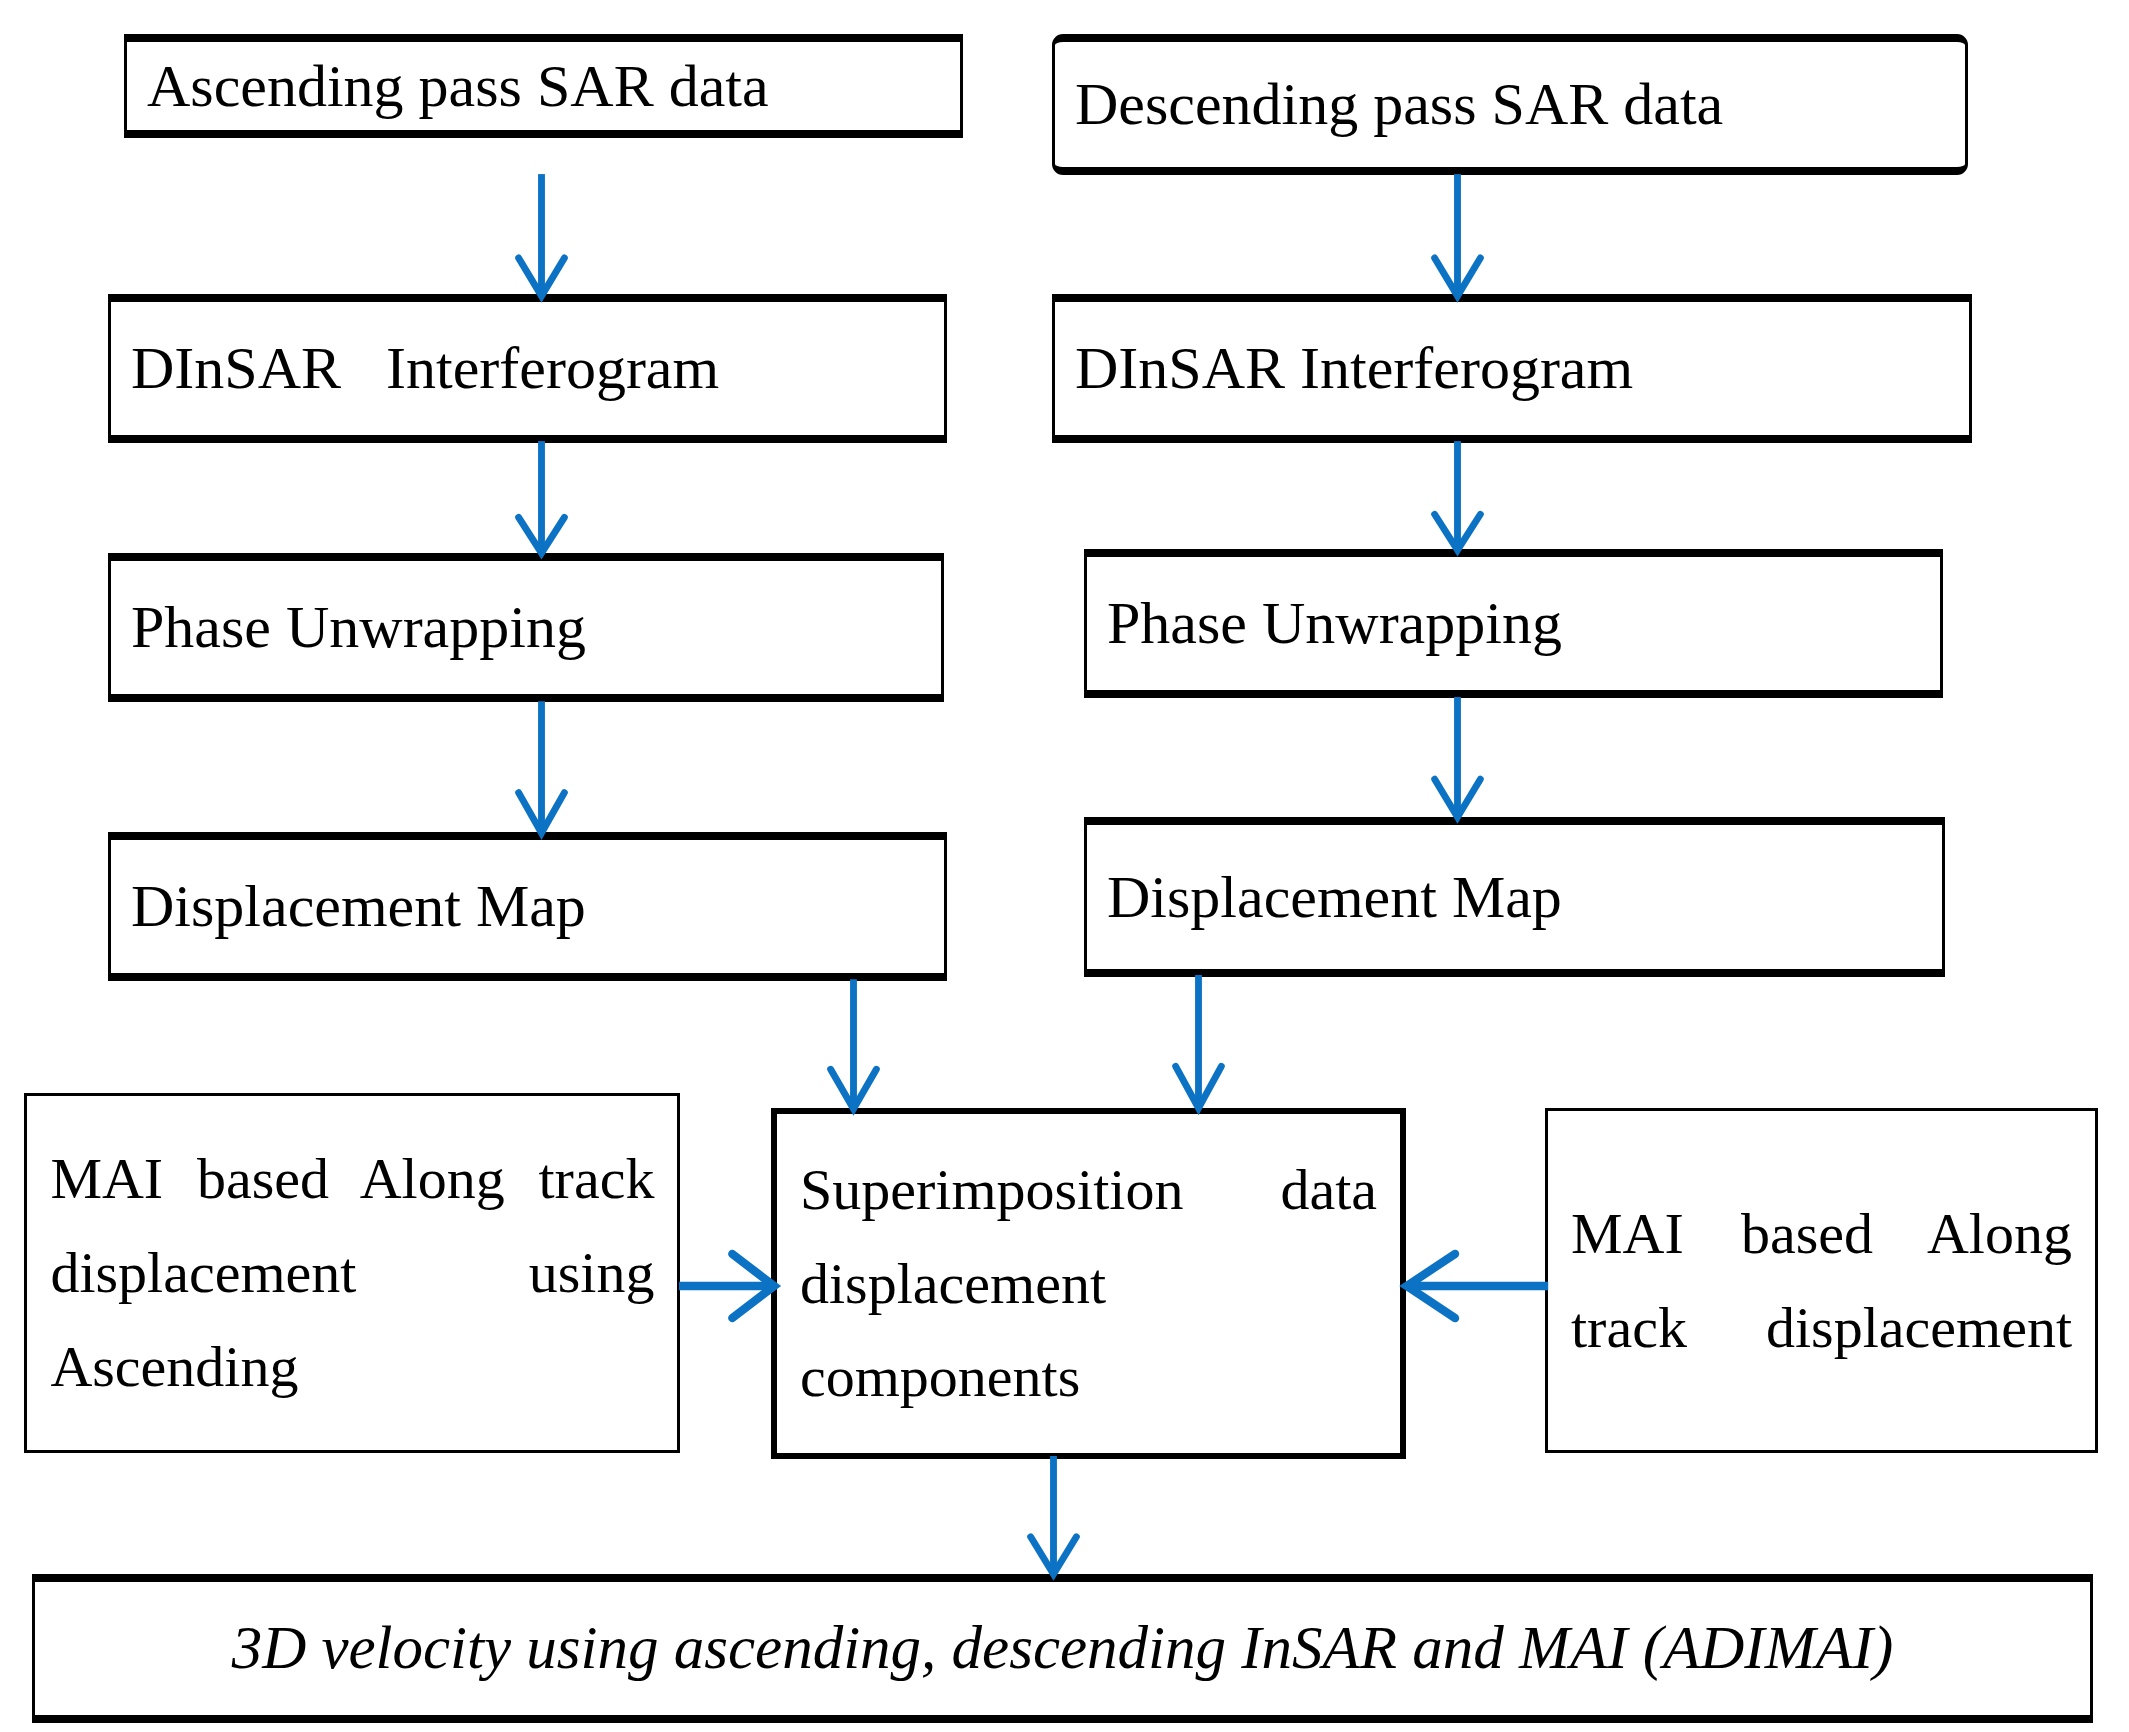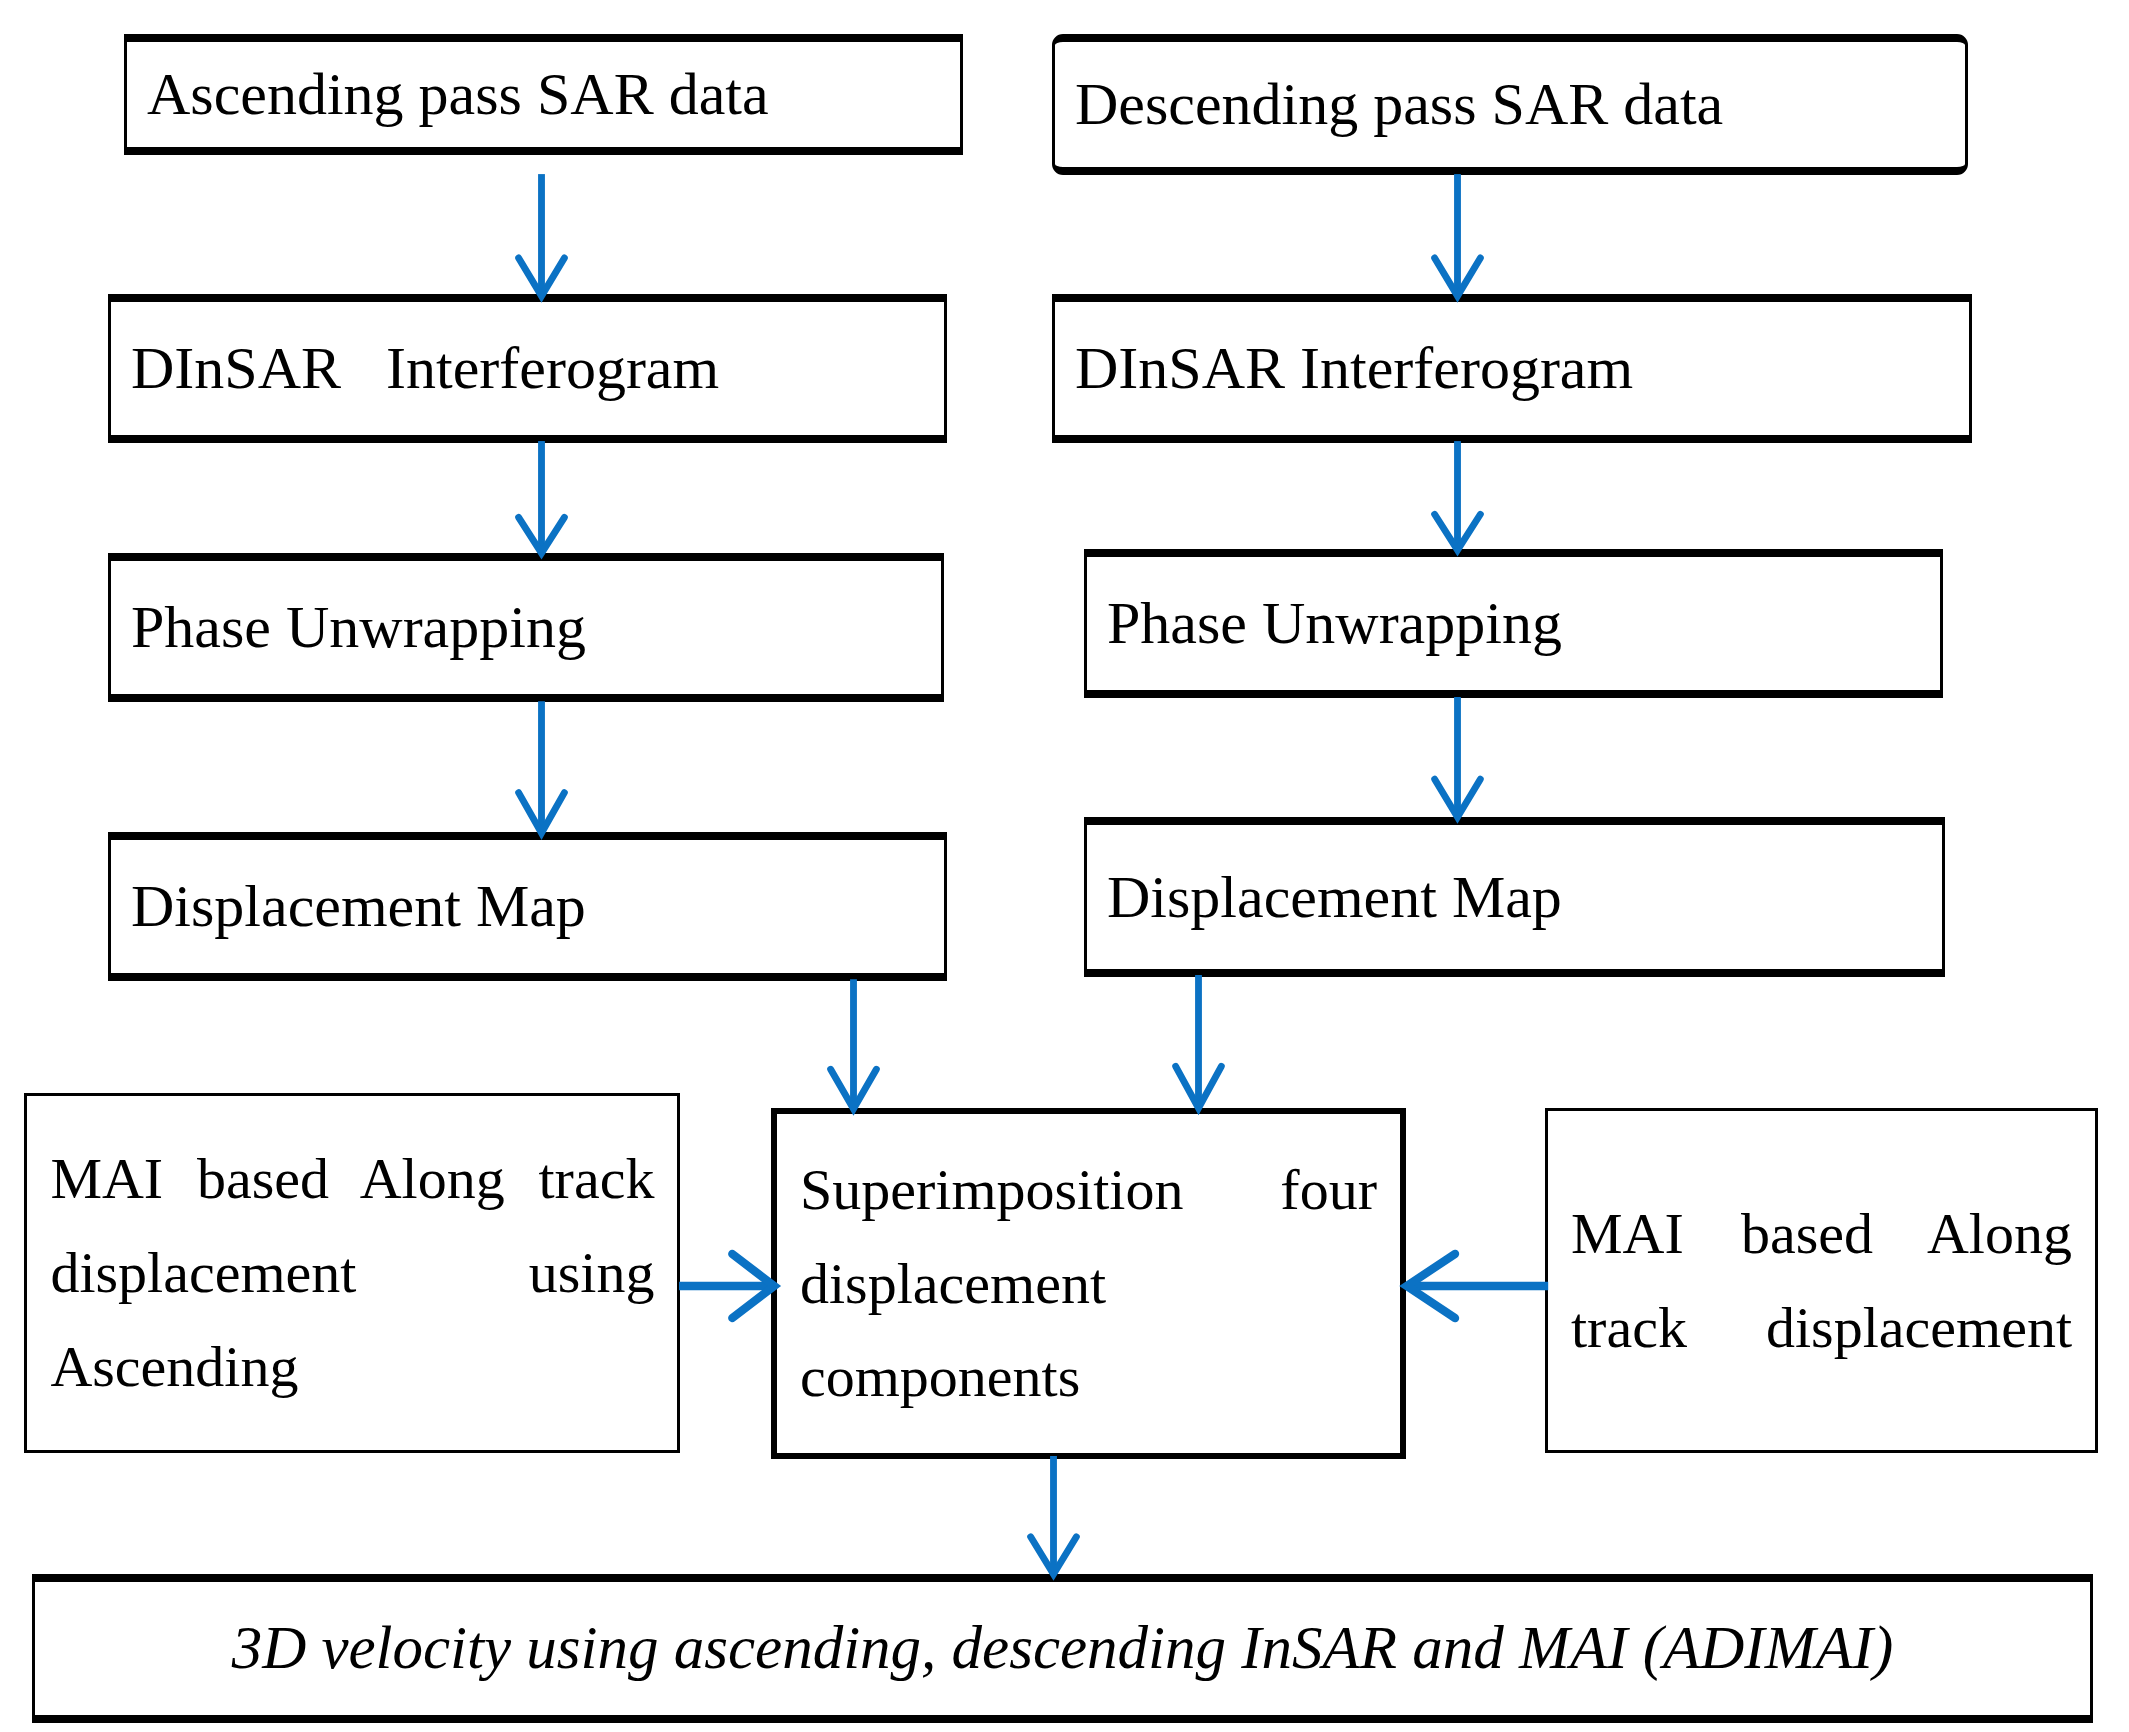--- a/index.html
+++ b/index.html
@@ -69,21 +69,21 @@
     position: absolute;
     overflow: visible;
   }
   .arrow svg { display: block; overflow: visible; }
 </style>
 </head>
 <body>
 
 <div id="canvas">
 
-  <div class="node thick" style="left:124px; top:34px; width:839px; height:121px;">
+  <div class="node thick" style="left:124px; top:34px; width:839px; height:104px;">
     <div class="label">Ascending pass SAR data</div>
   </div>
 
   <div class="node thick" style="left:108px; top:294px; width:839px; height:149px;">
     <div class="label">DInSAR   Interferogram</div>
   </div>
 
   <div class="node thick" style="left:108px; top:553px; width:836px; height:149px;">
     <div class="label">Phase Unwrapping</div>
   </div>
@@ -106,21 +106,21 @@
 
   <div class="node thick" style="left:1084px; top:817px; width:861px; height:160px;">
     <div class="label">Displacement Map</div>
   </div>
 
   <div class="node thin" style="left:24.4px; top:1093px; width:656px; height:360px;">
     <div class="label wrap">MAI based Along track displacement using Ascending</div>
   </div>
 
   <div class="node thickall" style="left:771px; top:1108px; width:635px; height:351px;">
-    <div class="label center-block">Superimposition four displacement components</div>
+    <div class="label center-block">Superimposition data displacement components</div>
   </div>
 
   <div class="node thin" style="left:1545px; top:1108px; width:553px; height:345px;">
     <div class="label wrap">MAI based Along track displacement</div>
   </div>
 
   <div class="node thick" style="left:32px; top:1574px; width:2061px; height:149px;">
     <div class="label italic">3D velocity using ascending, descending InSAR and MAI (ADIMAI)</div>
   </div>
 

